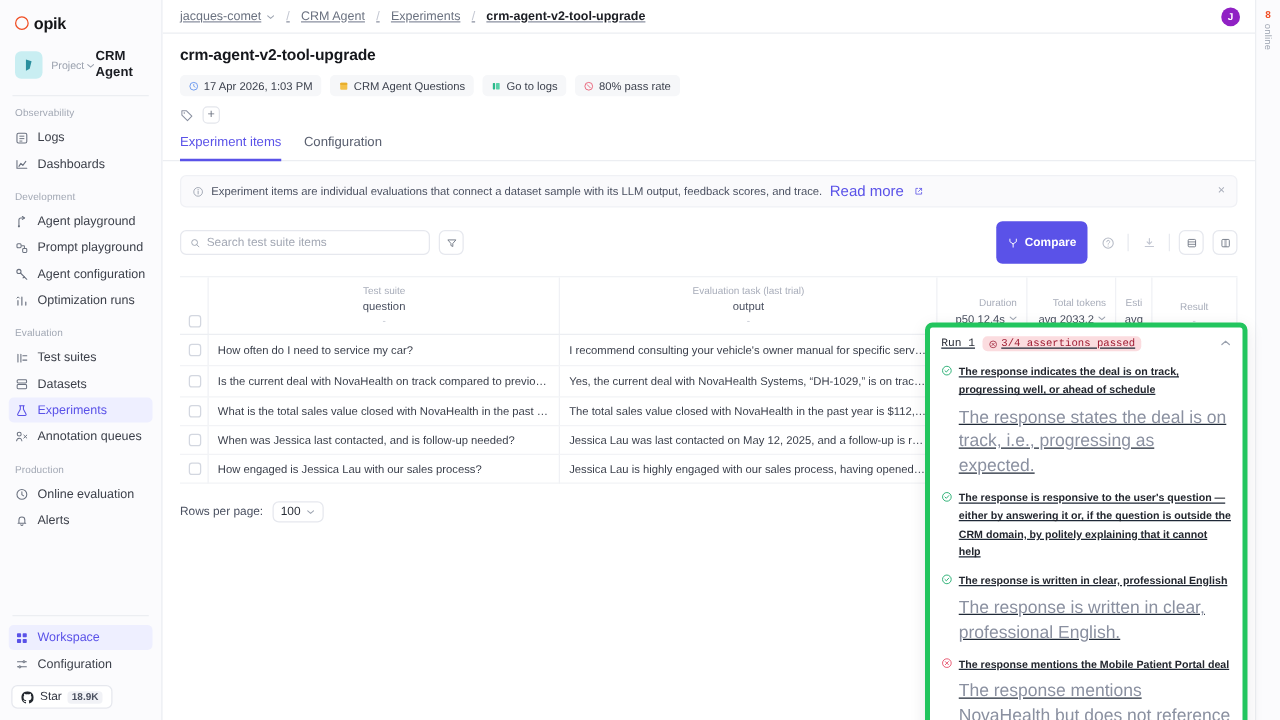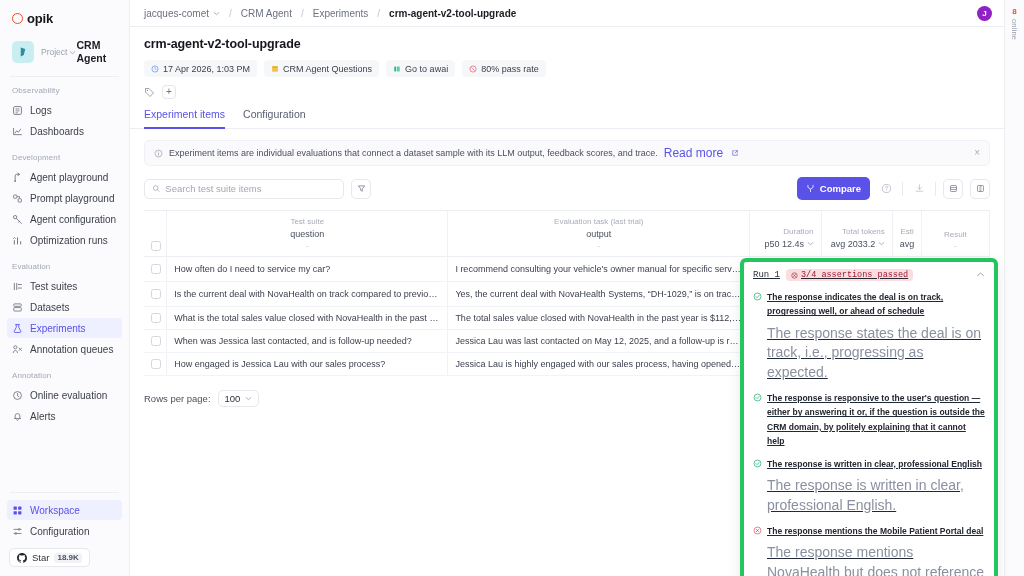--- a/index.html
+++ b/index.html
@@ -68,21 +68,21 @@
   }
 
   
   .main { flex: 1 1 auto; display: flex; flex-direction: column; min-width: 0; background: #fff; }
 
   .breadcrumb-bar {
     height: 27px; border-bottom: 1px solid #eceef2;
     display: flex; align-items: center; padding: 0 12px 0 14px;
     gap: 0; flex: 0 0 27px;
   }
-  .bc { font-size: 10px; color: #8a90a0; display: flex; align-items: center; gap: 4px; }
+  .bc { font-size: 10px; color: #8a90a0; display: flex; align-items: center; gap: 4px; text-decoration: underline; }
   .bc .sep { color: #c3c7d2; margin: 0 5px; }
   .bc a { color: #6b7280; text-decoration: none; cursor: pointer; }
   .bc .cur { color: #1b1d23; font-weight: 700; }
   .avatar {
     margin-left: auto; width: 15px; height: 15px; border-radius: 50%;
     background: #9021c4; color: #fff; font-size: 8px; font-weight: 700;
     display: flex; align-items: center; justify-content: center; cursor: pointer;
   }
 
   .page-head { padding: 10px 14px 0 14px; }
@@ -129,21 +129,21 @@
     width: 100%; background: transparent; font-family: inherit;
   }
   .search-box input::placeholder { color: #a3a8b4; }
   .icon-btn {
     width: 20px; height: 20px; border: 1px solid #e6e8ee; border-radius: 5px;
     background: #fff; display: flex; align-items: center; justify-content: center;
     cursor: pointer;
   }
   .toolbar-right { margin-left: auto; display: flex; align-items: center; gap: 7px; }
   .compare-btn {
-    display: inline-flex; align-items: center; gap: 5px; height: 23px;
+    display: inline-flex; align-items: center; gap: 5px; height: 34px;
     padding: 0 9px; border-radius: 5px; background: #5a52e8; color: #fff;
     font-size: 9.5px; font-weight: 700; cursor: pointer; border: none;
     font-family: inherit;
   }
   .plain-icon { width: 18px; height: 18px; display: flex; align-items: center; justify-content: center; cursor: pointer; }
   .vsep { width: 1px; height: 14px; background: #e8eaf0; }
 
   
   .table-wrap { margin: 10px 14px 0 14px; border-top: 1px solid #eceef2; position: relative; }
   table.items { width: 100%; border-collapse: collapse; table-layout: fixed; }
@@ -348,21 +348,21 @@
               <circle cx="4.3" cy="4.2" r="2" stroke="#6b7280" stroke-width="1.05" fill="none"></circle>
               <path d="M1.6 11.4c0-1.9 1.2-3.1 2.7-3.1s2.7 1.2 2.7 3.1" stroke="#6b7280" stroke-width="1.05" fill="none"></path>
               <path d="M9 5.2l3 3M12 5.2l-3 3" stroke="#6b7280" stroke-width="1" stroke-linecap="round"></path>
             </svg>
           </span>
         <span>Annotation queues</span>
       </div>
     </div>
 
     <div class="nav-section">
-      <div class="nav-title">Annotation</div>
+      <div class="nav-title">Production</div>
       <div class="nav-item">
         <span class="ico">
             <svg width="11" height="11" viewBox="0 0 14 14">
               <circle cx="7" cy="7" r="5" stroke="#6b7280" stroke-width="1.1" fill="none"></circle>
               <path d="M7 4.4v3l1.8 1.1" stroke="#6b7280" stroke-width="1.05" fill="none" stroke-linecap="round"></path>
             </svg>
           </span>
         <span>Online evaluation</span>
       </div>
       <div class="nav-item">
@@ -445,21 +445,21 @@
               <rect x="2" y="2.2" width="10" height="9.6" rx="1.4" fill="#f3c14a"></rect>
               <rect x="2" y="2.2" width="10" height="3" rx="1.4" fill="#e8ae2c"></rect>
             </svg>
           <span>CRM Agent Questions</span>
         </span>
         <span class="chip">
           <svg width="8" height="8" viewBox="0 0 14 14">
               <rect x="2.2" y="2.6" width="3.2" height="8.8" rx="0.8" fill="#2bb88a"></rect>
               <rect x="6.6" y="2.6" width="5.2" height="8.8" rx="0.8" fill="#57d1a8"></rect>
             </svg>
-          <span>Go to awai</span>
+          <span>Go to logs</span>
         </span>
         <span class="chip">
           <svg width="8" height="8" viewBox="0 0 14 14">
               <circle cx="7" cy="7" r="5.4" stroke="#e8566f" stroke-width="1.2" fill="none"></circle>
               <path d="M4.8 4.8l4.4 4.4" stroke="#e8566f" stroke-width="1.2" stroke-linecap="round"></path>
             </svg>
           <span>80% pass rate</span>
         </span>
       </div>
 

